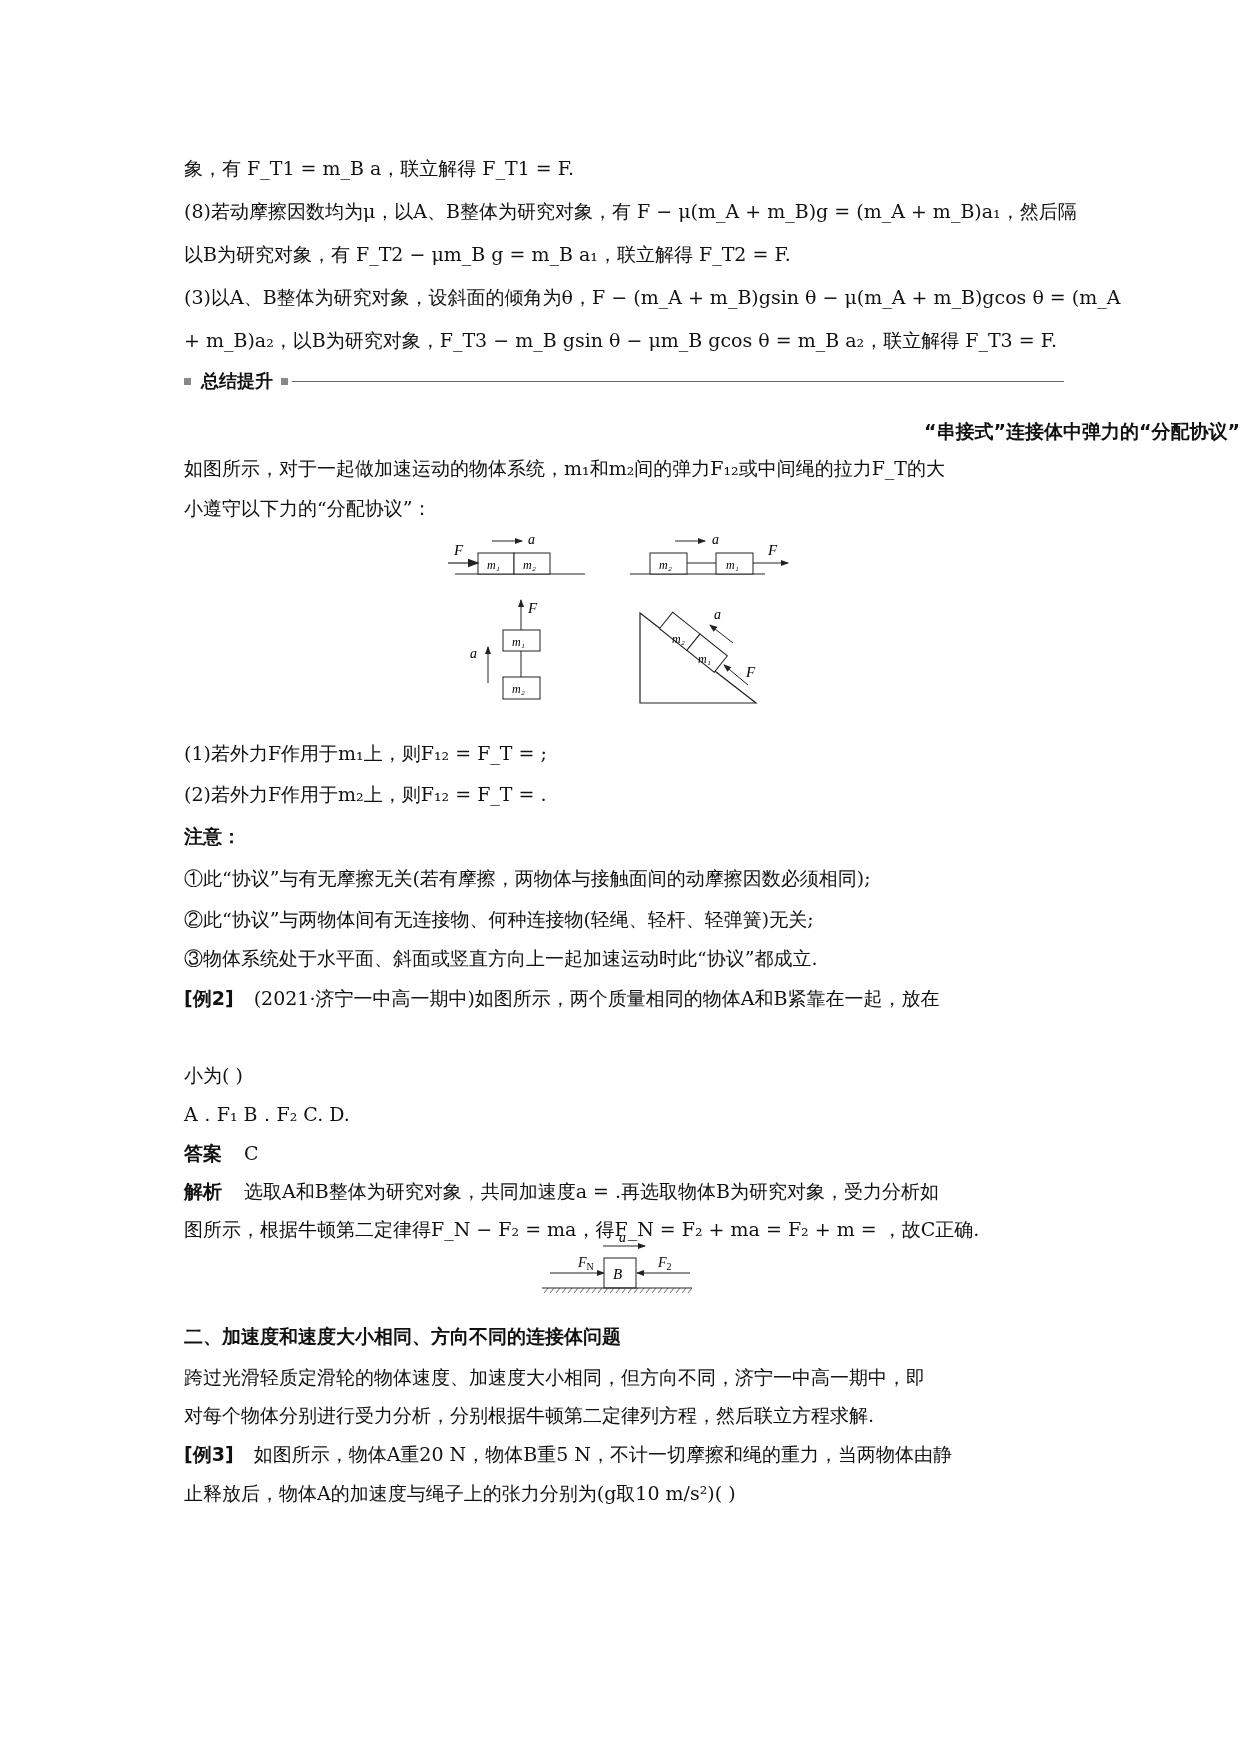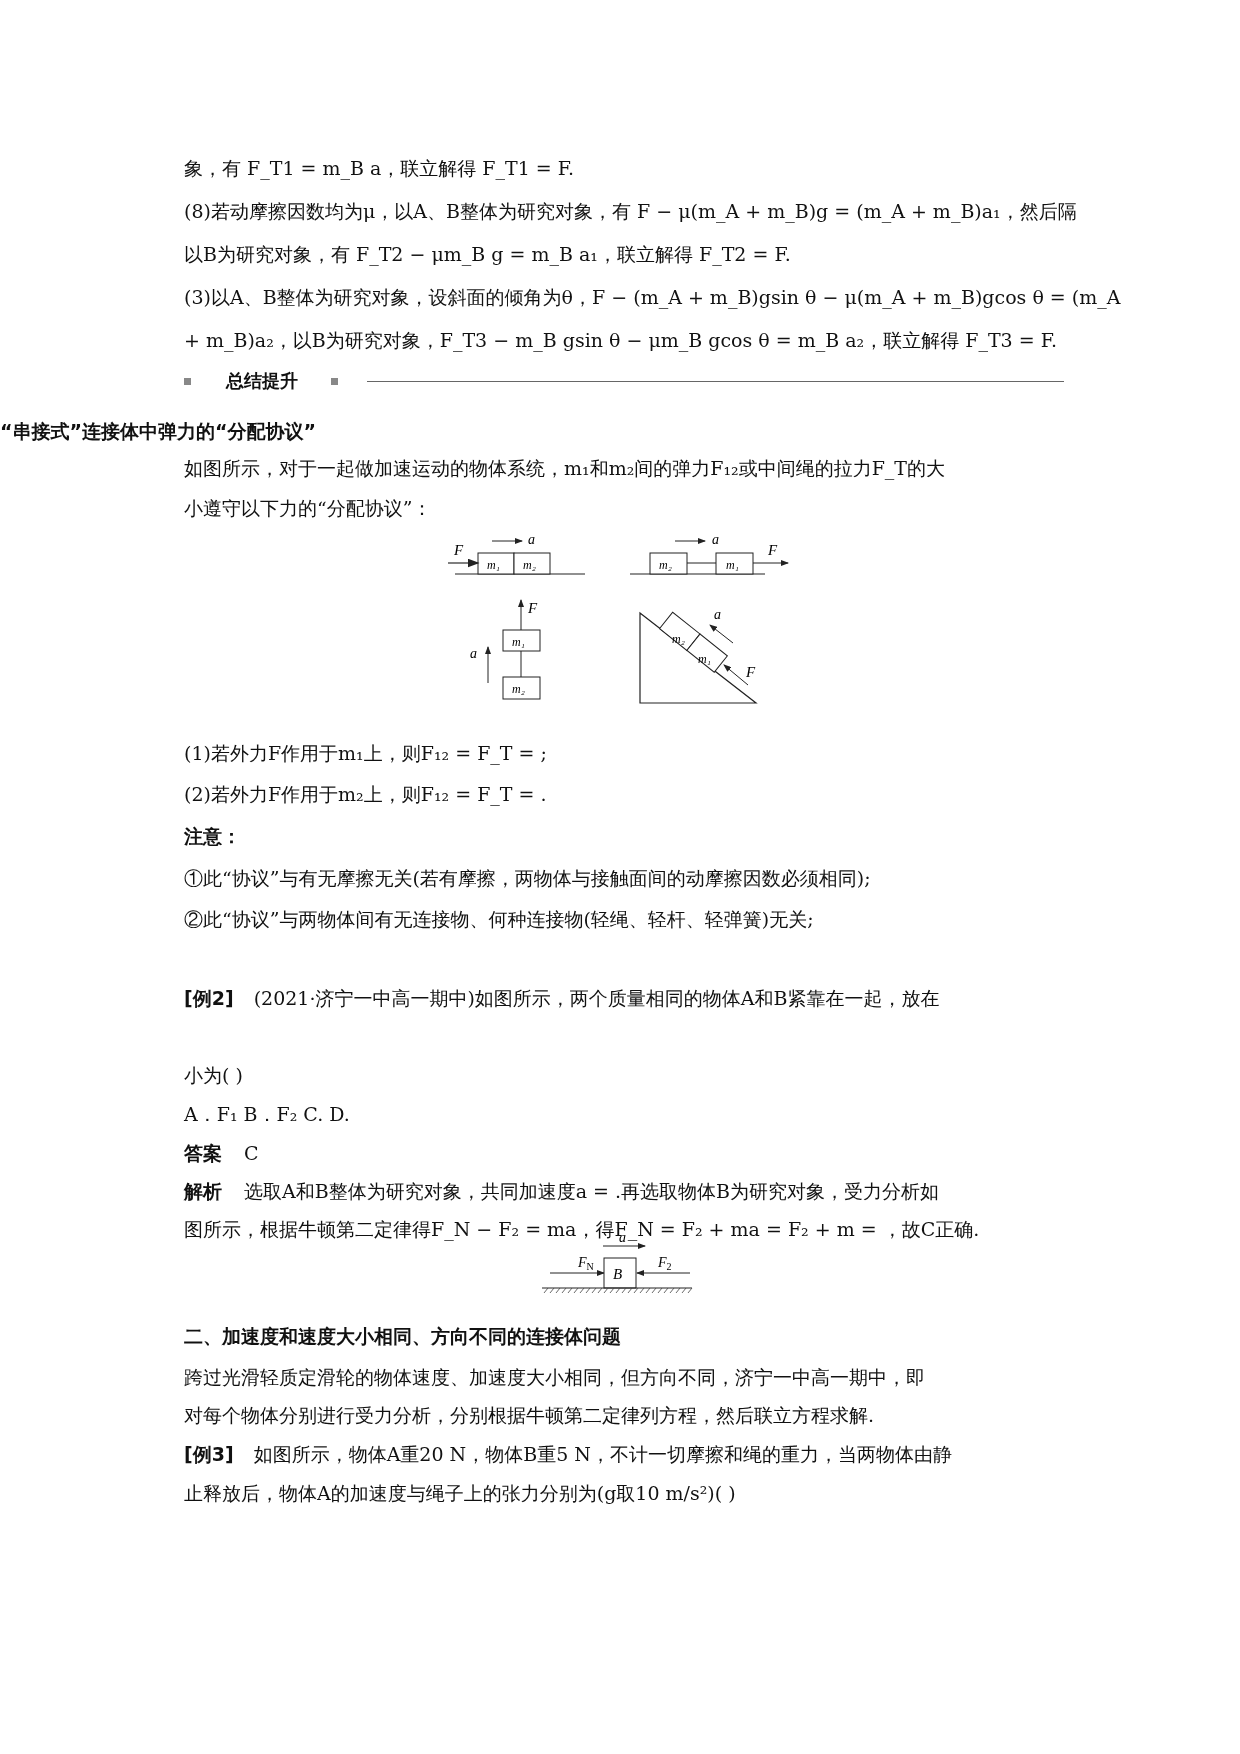--- a/index.html
+++ b/index.html
@@ -1,22 +1,22 @@
 <!DOCTYPE html>
 <html><head>
 <meta charset="utf-8">
 <style>
   html, body { margin: 0; padding: 0; background: #ffffff; }
   body { width: 1240px; height: 1754px; position: relative; overflow: hidden;
          font-family: "DejaVu Serif", "Liberation Serif", serif; color: #111; }
   .page { position: absolute; left: 0; top: 0; width: 1240px; height: 1246px; }
   .line { position: absolute; left: 184px; white-space: nowrap; font-size: 19px; line-height: 26px; }
   .bold { font-weight: bold; font-family: "DejaVu Sans", "Liberation Sans", sans-serif; }
-  .center { left: 0; width: 1240px; text-align: left; }
-  .summary-head { position: absolute; left: 184px; top: 368px; width: 880px; height: 26px; display: flex; align-items: center; gap: 25px; }
+  .center { left: 0; width: 1240px; text-align: right; }
+  .summary-head { position: absolute; left: 184px; top: 368px; width: 880px; height: 26px; display: flex; align-items: center; }
   .sq { width: 7px; height: 7px; background: #888; display: inline-block; }
   .summary-head .label { font-family: "DejaVu Sans", sans-serif; font-weight: bold; font-size: 18px; margin: 0 8px 0 10px; }
   .summary-head .rule { flex: 1; height: 1px; background: #666; margin-left: 4px; }
   svg text { font-family: "Liberation Serif", "DejaVu Serif", serif; font-style: italic; }
 </style>
 </head>
 <body>
 
 <div class="page">
 
@@ -86,20 +86,21 @@
     <text x="284" y="94" font-size="14">a</text>
     <line x1="318" y1="160" x2="294" y2="140" stroke="#222" marker-end="url(#ah)"></line>
     <text x="316" y="152" font-size="15">F</text>
   </svg>
 
   <div class="line" style="top:740px">(1)若外力F作用于m₁上，则F₁₂ = F_T = ;</div>
   <div class="line" style="top:781px">(2)若外力F作用于m₂上，则F₁₂ = F_T = .</div>
   <div class="line bold" style="top:823px">注意：</div>
   <div class="line" style="top:865px">①此“协议”与有无摩擦无关(若有摩擦，两物体与接触面间的动摩擦因数必须相同);</div>
   <div class="line" style="top:906px">②此“协议”与两物体间有无连接物、何种连接物(轻绳、轻杆、轻弹簧)无关;</div>
+  <div class="line" style="top:945px">③物体系统处于水平面、斜面或竖直方向上一起加速运动时此“协议”都成立.</div>
 
   <div class="line" style="top:985px">
     <span class="bold">[例2]</span>
     <span style="margin-left:14px">(2021·济宁一中高一期中)</span><span>如图所示，两个质量相同的物体A和B紧靠在一起，放在</span>
   </div>
   <div class="line" style="top:1062px">小为(      )</div>
   <div class="line" style="top:1101px">A．F₁  B．F₂  C.  D.</div>
 
   <div class="line" style="top:1140px">
     <span class="bold">答案</span>

